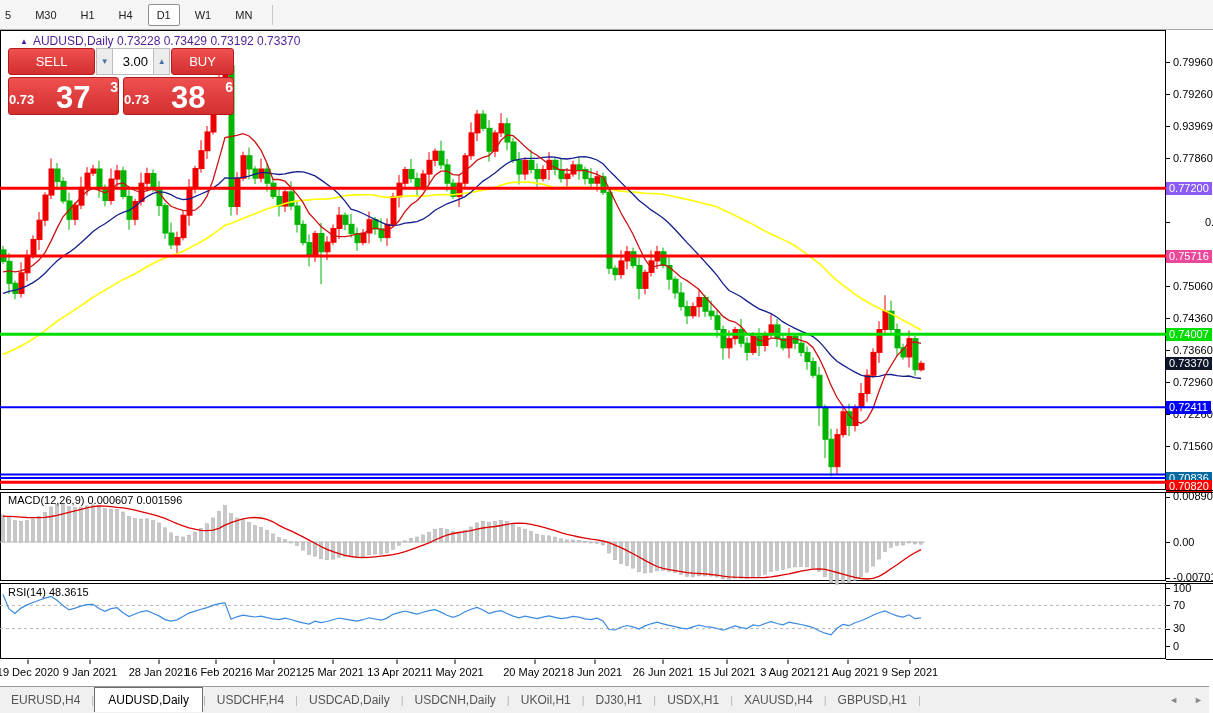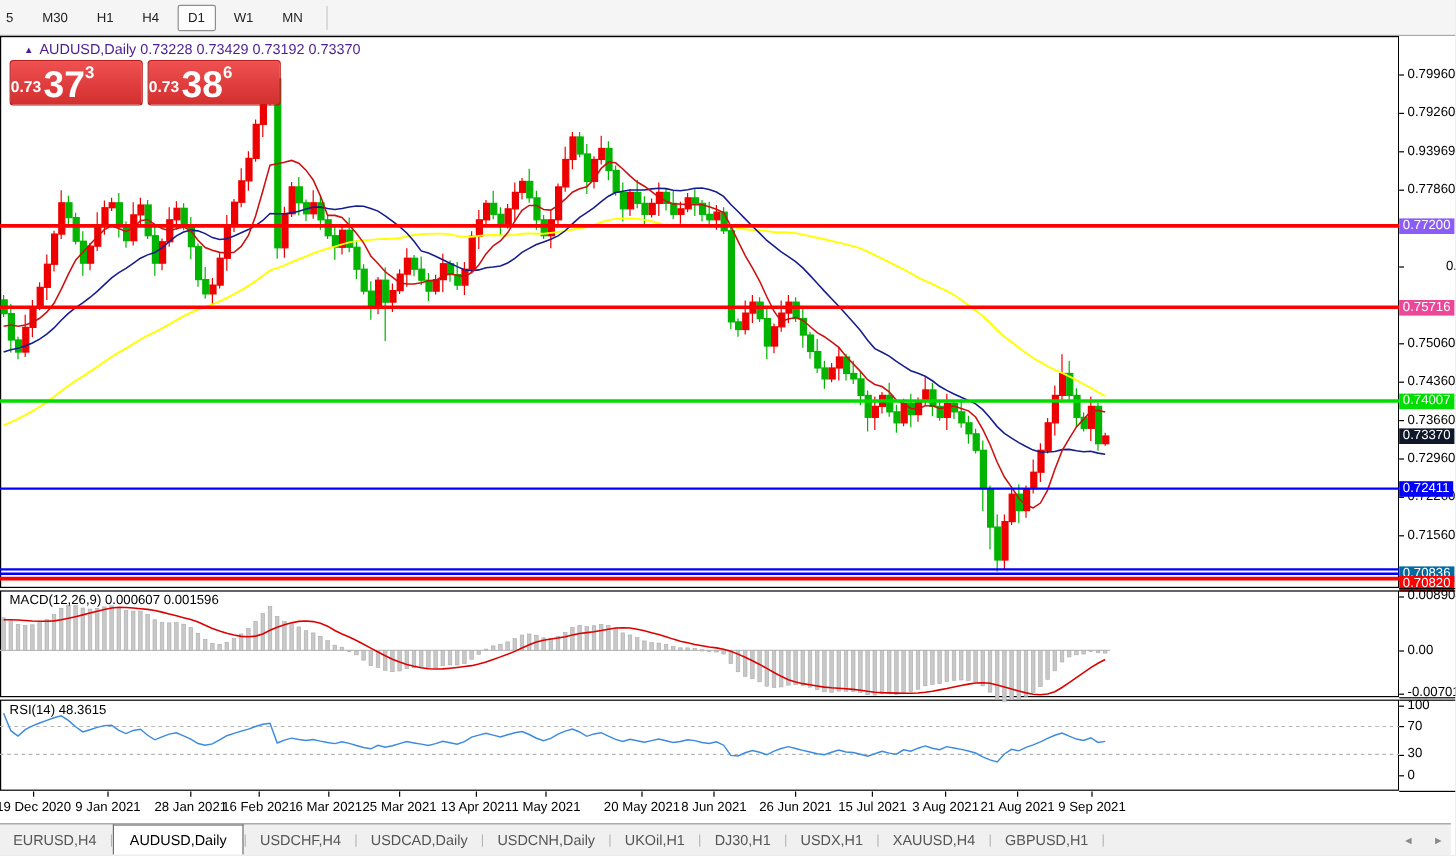--- a/index.html
+++ b/index.html
@@ -28,21 +28,21 @@
   .sell-btn{width:88px;}
   .buy-btn{width:63px;}
   .stepper{display:flex;height:27px;box-sizing:border-box;margin:0 1px;}
   .step-btn{width:17px;background:#ececec;border:1px solid #bdbdbd;color:#4a6ea9;font-size:8px;
             display:flex;align-items:center;justify-content:center;box-sizing:border-box;}
   .vol-box{width:40px;background:#fff;border:1px solid #bdbdbd;border-left:none;border-right:none;
            font-size:13px;color:#000;display:flex;align-items:center;justify-content:flex-end;
            padding-right:5px;box-sizing:border-box;}
   .qp-row2{display:flex;margin-top:2px;gap:4px;}
   .price-box{width:111px;height:38px;box-sizing:border-box;display:flex;align-items:flex-end;
-             justify-content:flex-start;padding-bottom:3px;}
+             justify-content:space-between;padding-bottom:3px;}
   .price-box .pfx{font-size:13px;font-weight:bold;margin:0 2px 4px 0;}
   .price-box .big{font-size:31px;font-weight:bold;line-height:0.85;}
   .price-box .sup{font-size:14px;font-weight:bold;margin-bottom:16px;}
   
   .price-axis{position:absolute;left:1166px;top:30px;width:47px;height:656px;background:#fff;font-size:11px;}
   .ptick{position:absolute;left:7px;height:13px;line-height:13px;color:#000;white-space:nowrap;}
   .pdash{position:absolute;left:0;width:4px;height:1px;background:#000;}
   .plabel{position:absolute;left:0;height:13px;line-height:13px;color:#fff;padding:0 3px;white-space:nowrap;}
   .axline{position:absolute;left:0;width:47px;height:1px;background:#000;}
   
@@ -589,20 +589,33 @@
         <text x="848" y="646" text-anchor="middle" font-size="11" font-family="Liberation Sans, sans-serif" fill="#000">21 Aug 2021</text>
         <line x1="910" y1="629.5" x2="910" y2="634" stroke="#000" stroke-width="1"></line>
         <text x="910" y="646" text-anchor="middle" font-size="11" font-family="Liberation Sans, sans-serif" fill="#000">9 Sep 2021</text>
       </svg>
 
     <div class="symbol-title">
       <span class="tri">▲</span><span>AUDUSD,Daily</span>&nbsp;<span>0.73228 0.73429 0.73192 0.73370</span>
     </div>
 
     <div class="quote-panel">
+      <div class="qp-row1">
+        <div class="red-btn sell-btn">SELL</div>
+        <div class="stepper">
+          <div class="step-btn">
+              <span>▼</span>
+            </div>
+          <div class="vol-box">3.00</div>
+          <div class="step-btn">
+              <span>▲</span>
+            </div>
+        </div>
+        <div class="red-btn buy-btn">BUY</div>
+      </div>
       <div class="qp-row2">
         <div class="red-btn price-box">
           <span class="pfx">0.73</span>
           <span class="big">37</span>
           <span class="sup">3</span>
         </div>
         <div class="red-btn price-box">
           <span class="pfx">0.73</span>
           <span class="big">38</span>
           <span class="sup">6</span>

